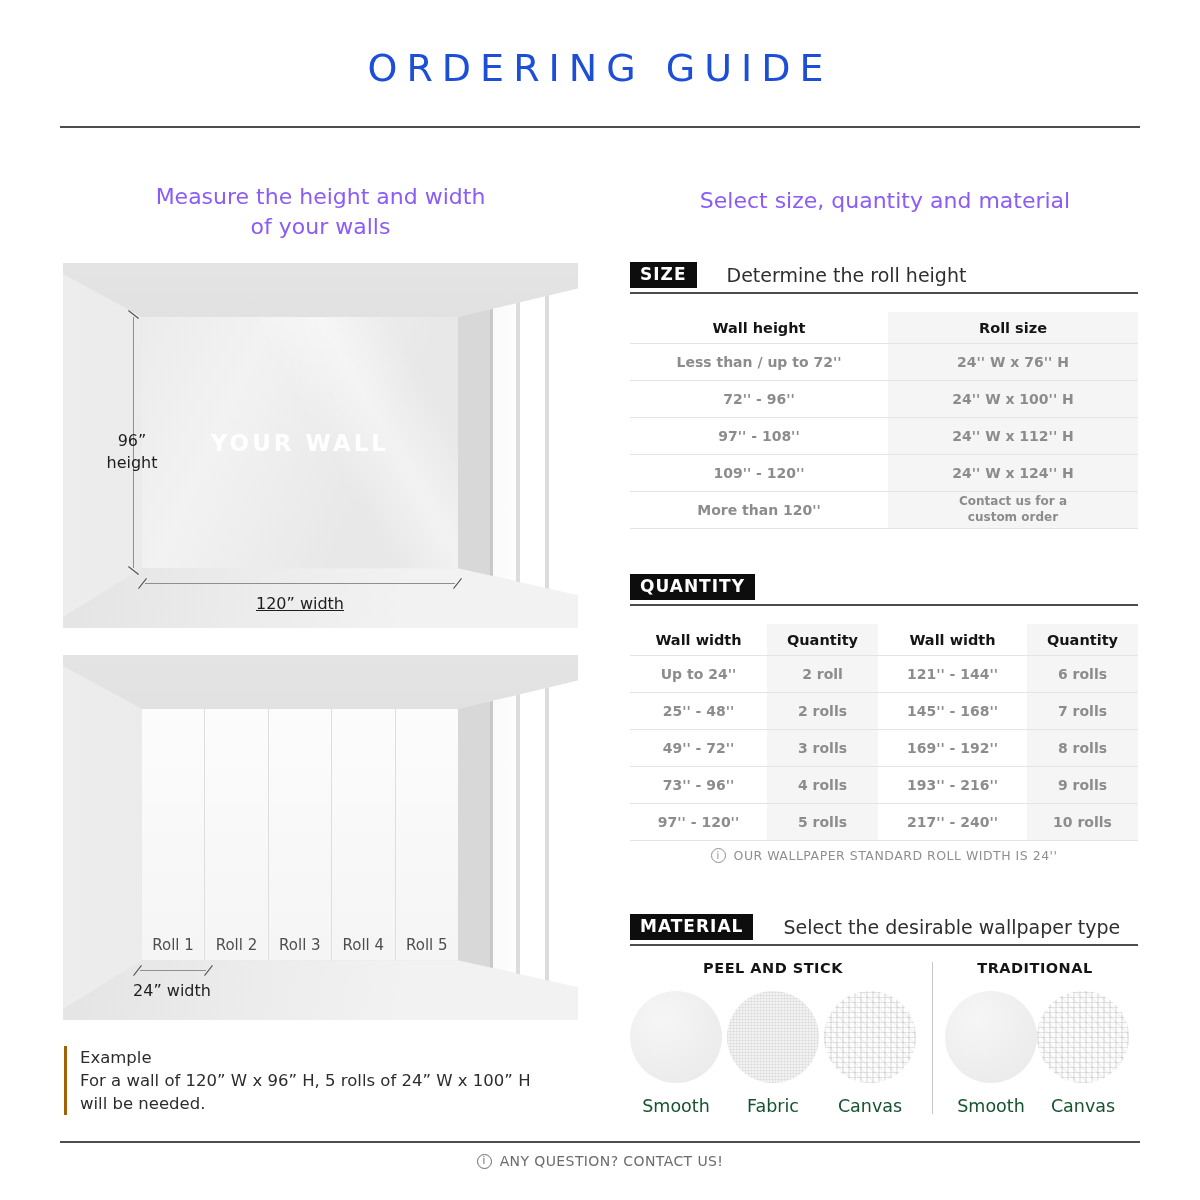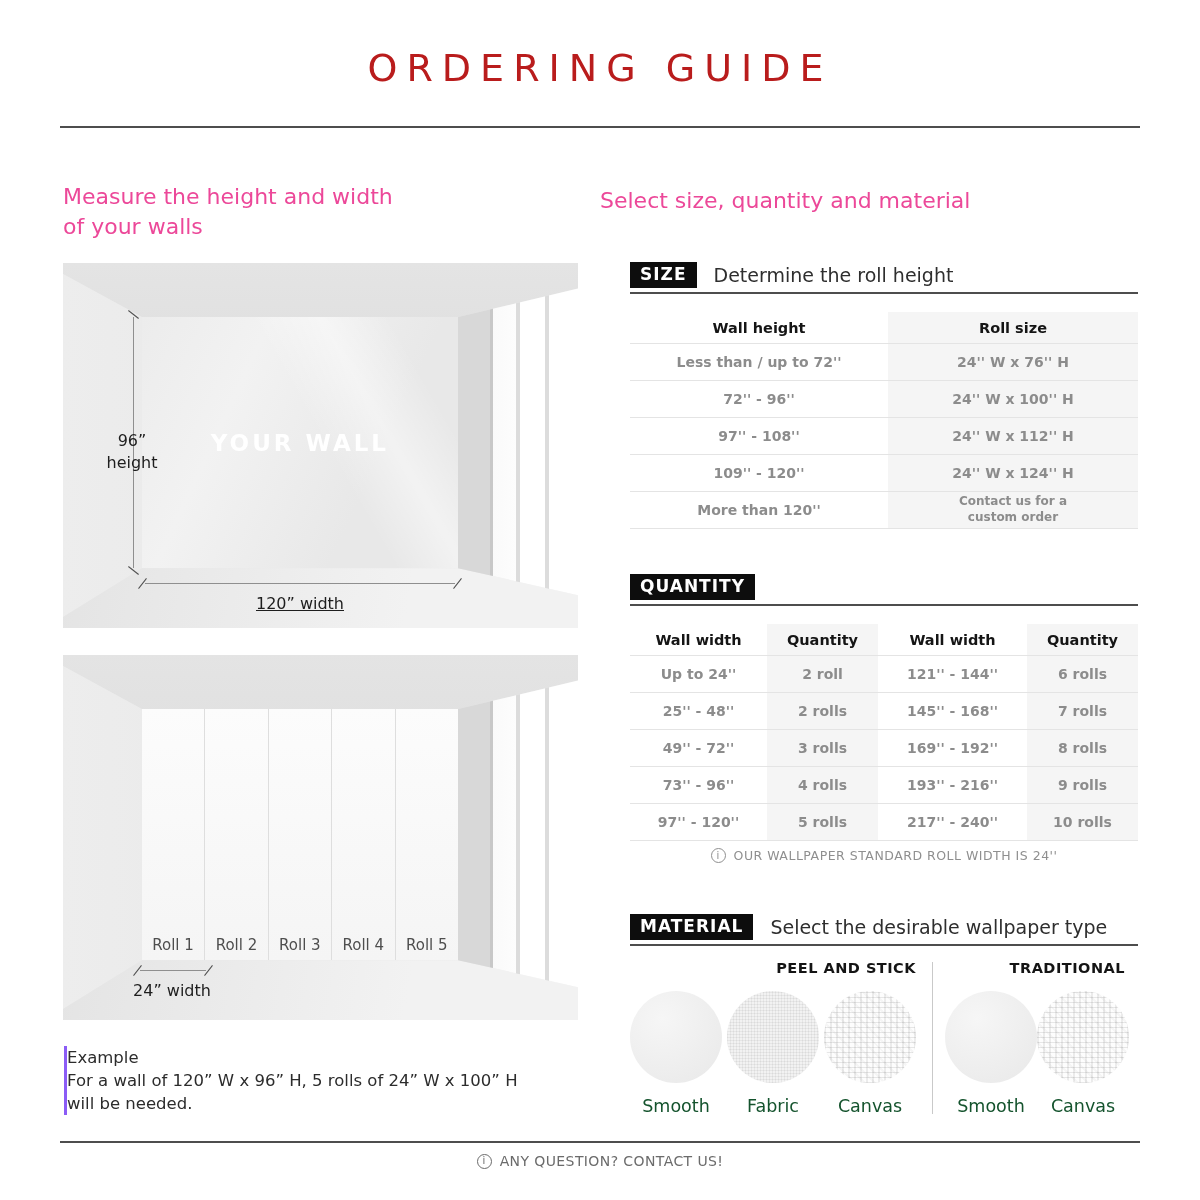--- a/index.html
+++ b/index.html
@@ -2,27 +2,27 @@
 <html><head>
 <meta charset="utf-8">
 <style>
   * { margin:0; padding:0; box-sizing:border-box; }
   html,body { background:#ffffff; }
   body { font-family:"DejaVu Sans", sans-serif; color:#1d1d1d; }
   .page { position:relative; width:1200px; height:1200px; background:#fff; overflow:hidden; }
 
   
   .title { position:absolute; top:46px; left:0; width:100%; text-align:center;
-           font-size:38px; font-weight:400; letter-spacing:9px; color:#b91c1c; }
+           font-size:38px; font-weight:400; letter-spacing:9px; color:#1d4ed8; }
   .rule { position:absolute; left:60px; width:1080px; height:0; border-top:2px solid #4d4d4d; }
   .rule-top { top:126px; }
   .rule-bottom { top:1141px; }
 
   
-  .col-heading { position:absolute; font-size:22px; line-height:30px; color:#ec4899; font-weight:400; }
+  .col-heading { position:absolute; text-align:center; font-size:22px; line-height:30px; color:#8b5cf6; font-weight:400; }
   .col-heading.left { left:63px; top:182px; width:515px; }
   .col-heading.right { left:600px; top:186px; width:570px; }
 
   
   .room { position:absolute; left:63px; width:515px; height:365px; background:#e9e9e9; overflow:hidden; }
   .room1 { top:263px; } .room2 { top:655px;padding-left:24px; }
   .r-layer { position:absolute; inset:0; }
   .r-ceiling { clip-path:polygon(0 0,100% 0,100% 7%,76.7% 14.8%,15.3% 14.8%,0 3%);
                background:linear-gradient(180deg,#e4e4e4 0%,#d2d2d2 100%); }
   .r-left { clip-path:polygon(0 3%,15.3% 14.8%,15.3% 83.6%,0 97%);
@@ -58,29 +58,29 @@
   .dim-h::after  { right:-3px; top:-6px; width:1px; height:13px; transform:rotate(38deg); }
   .dim-h1 { left:82px; top:320px; width:310px; height:1px; }
   .dim-h2 { left:77px; top:315px; width:66px; height:1px; }
   .dim-label { position:absolute; font-size:16px; color:#1e1e1e; text-align:center; line-height:1.35; }
   .pre { white-space:pre-line; }
   .lbl-height { left:-6px; top:167px; width:150px; }
   .lbl-width1 { left:137px; top:330px; width:200px;text-decoration:underline; }
   .lbl-width2 { left:49px; top:325px; width:120px; }
 
   
-  .example { position:absolute; left:64px; top:1046px; width:520px; border-left:3px solid #8b5cf6;
-             font-size:16.5px; line-height:1.4; color:#2c2c2c; }
+  .example { position:absolute; left:64px; top:1046px; width:520px; border-left:3px solid #a16207;
+             padding-left:13px; font-size:16.5px; line-height:1.4; color:#2c2c2c; }
 
   
   .sec-head { position:absolute; left:630px; width:508px; display:flex; align-items:center;
               border-bottom:2px solid #4d4d4d; padding-bottom:4px; }
   .badge { background:#0d0d0d; color:#fff; font-size:17px; font-weight:700; letter-spacing:1px;
            padding:4px 10px 5px; line-height:1; }
-  .sec-title { margin-left:17px; font-size:19px; color:#2e2e2e; }
+  .sec-title { margin-left:30px; font-size:19px; color:#2e2e2e; }
   .head-size { top:262px; } .head-qty { top:574px; } .head-mat { top:914px; }
 
   
   .tbl { position:absolute; left:630px; width:508px; }
   .size-table { top:312px; } .qty-table { top:624px; }
   .trow { display:grid; border-bottom:1px solid #e4e4e4; }
   .size-table .trow { grid-template-columns:258px 250px; }
   .qty-table .trow { grid-template-columns:137px 111px 149px 111px; }
   .th, .td { display:flex; align-items:center; justify-content:center; text-align:center; }
   .th { height:31px; font-size:14.5px; font-weight:700; color:#151515; }
@@ -95,21 +95,21 @@
   .info-icon { width:15px; height:15px; min-width:15px; border:1.3px solid #8f8f8f; border-radius:50%;
                display:inline-flex; align-items:center; justify-content:center;
                font-size:10px; color:#8f8f8f; line-height:1; }
   .info-icon::before { content:"i"; }
 
   
   .material { position:absolute; left:630px; top:956px; width:508px; display:flex; }
   .mgroup { display:flex; flex-direction:column; }
   .mgroup-left { width:286px; }
   .mgroup-right { width:180px; margin-left:12px; }
-  .mlabel { text-align:right; font-size:14.5px; font-weight:700; letter-spacing:.5px; color:#141414; margin-top:4px; }
+  .mlabel { text-align:center; font-size:14.5px; font-weight:700; letter-spacing:.5px; color:#141414; margin-top:4px; }
   .mdivider { width:1px; background:#c9c9c9; margin:6px 0 0 16px; height:152px; }
   .swatches { display:flex; justify-content:space-between; margin-top:15px; }
   .swatch { width:92px; text-align:center; }
   .disc { width:92px; height:92px; border-radius:50%; }
   .disc-smooth { background:radial-gradient(circle at 35% 30%, #f6f6f6, #ededed 65%, #e8e8e8); }
   .disc-fabric { background-color:#f2f2f2;
     background-image:repeating-linear-gradient(0deg, rgba(0,0,0,.05) 0 1px, transparent 1px 3px),
                      repeating-linear-gradient(90deg, rgba(0,0,0,.05) 0 1px, transparent 1px 3px); }
   .disc-canvas { background-color:#fdfdfd;
     background-image:repeating-linear-gradient(0deg, rgba(0,0,0,.09) 0 1px, transparent 1px 5px),

